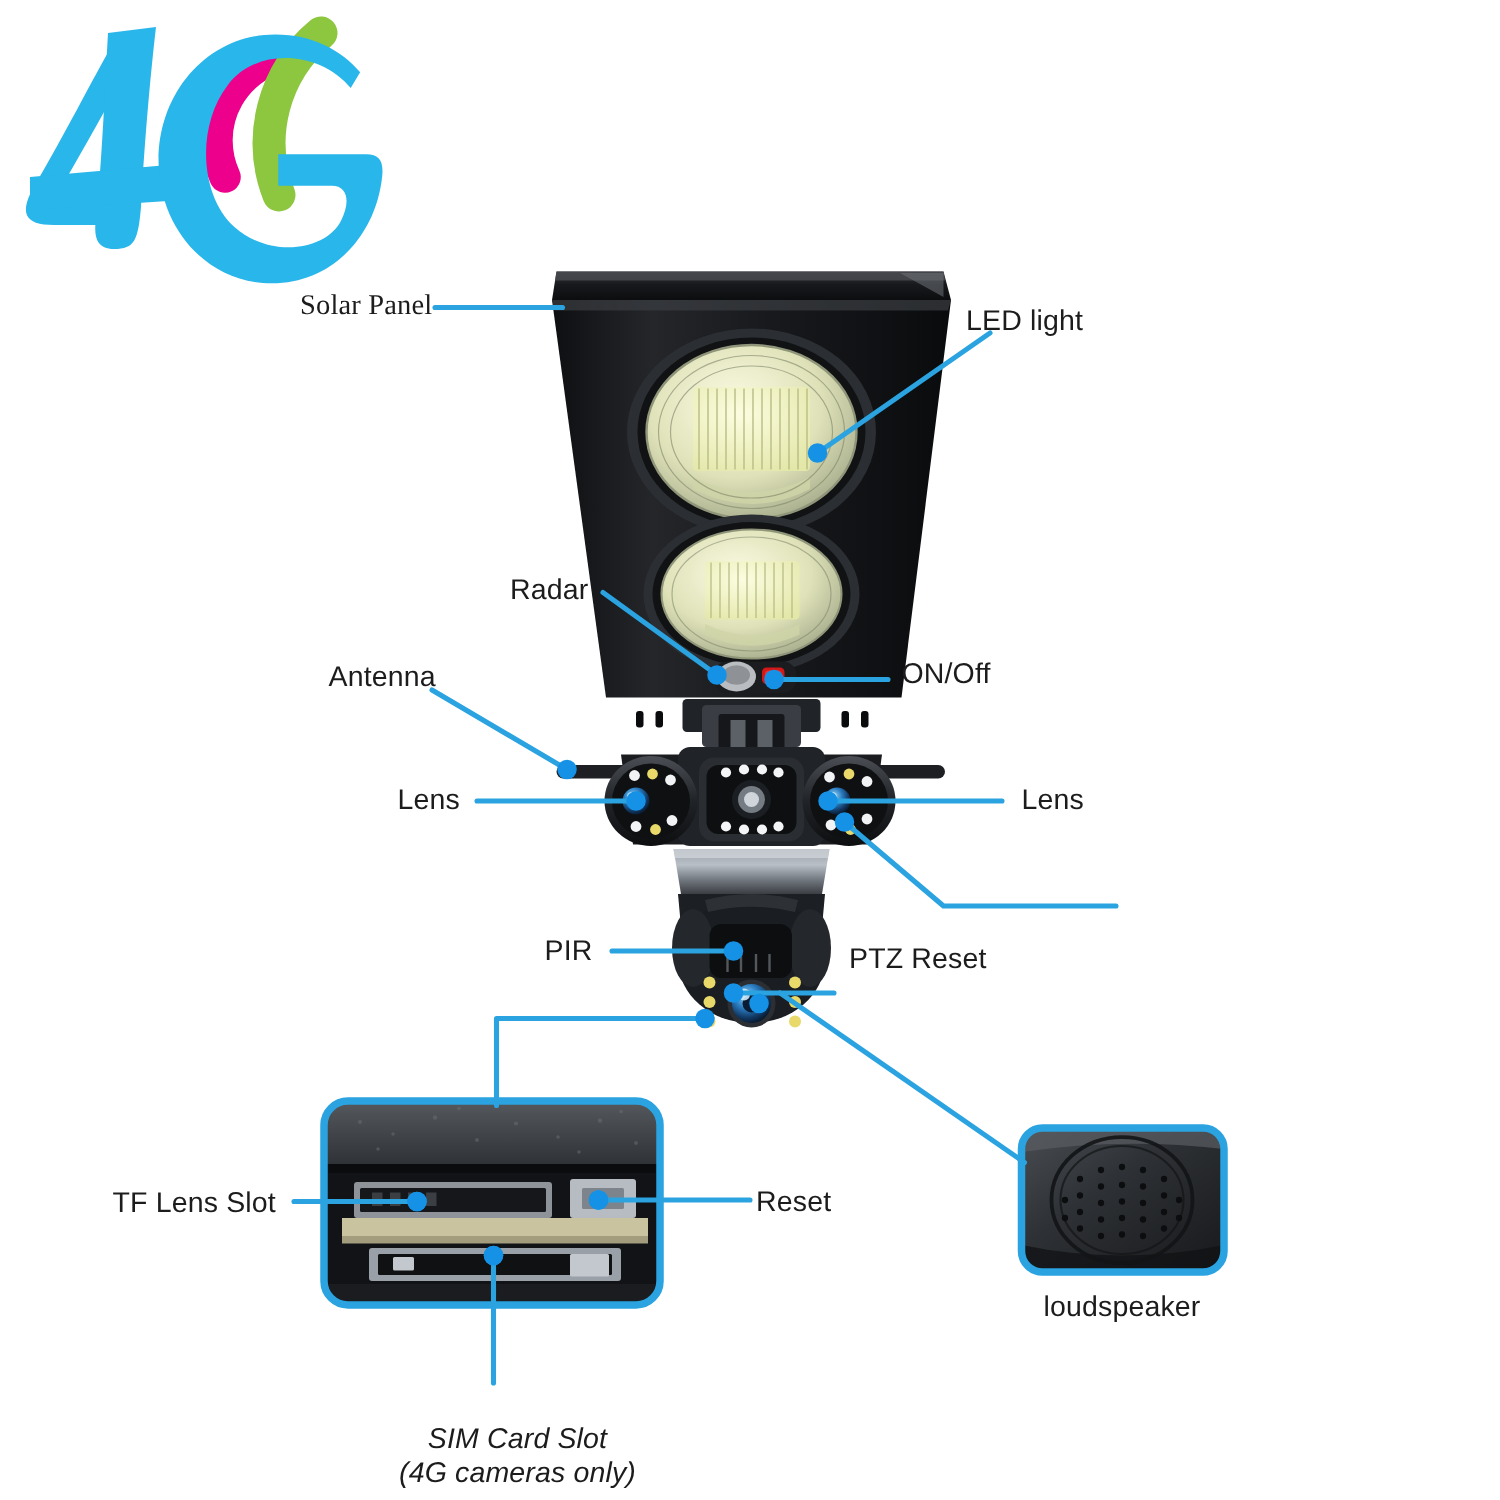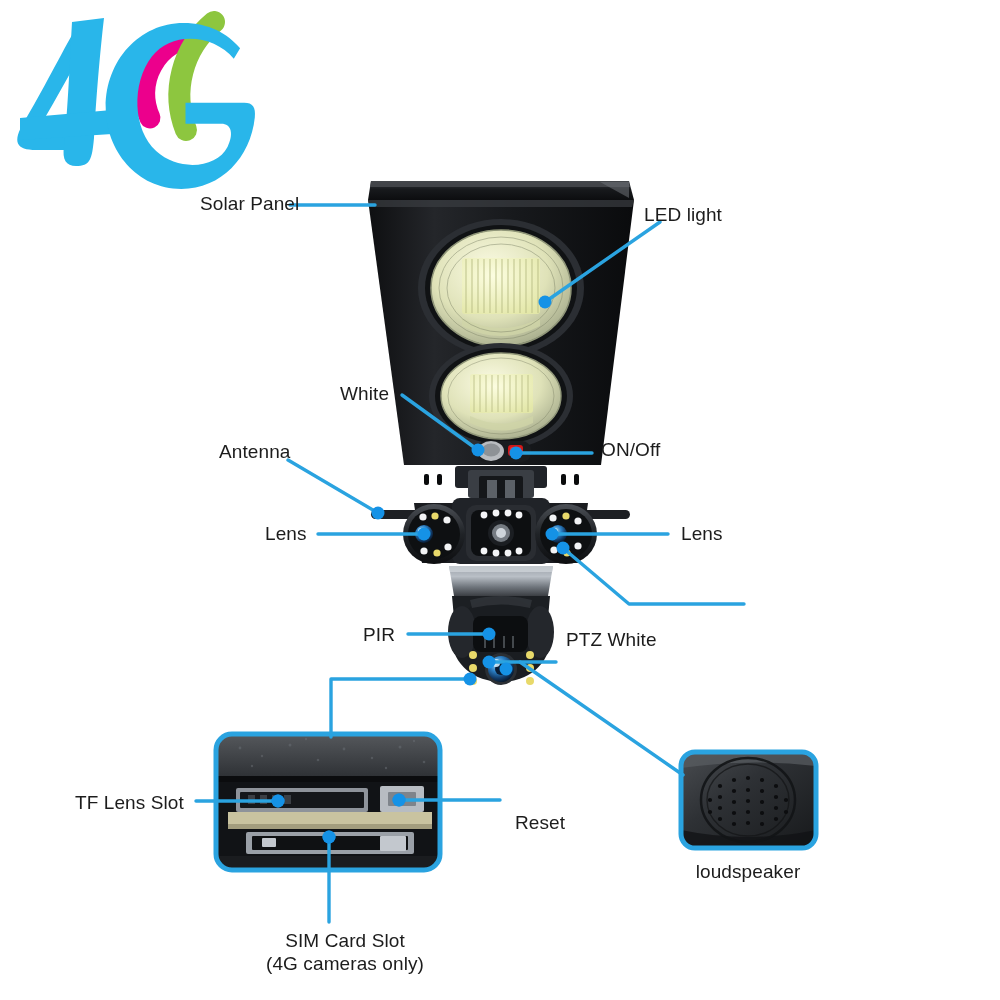--- a/index.html
+++ b/index.html
@@ -412,41 +412,41 @@
         <circle cx="399" cy="800" r="6.5" fill="#1592e6"></circle>
         <circle cx="329" cy="837" r="6.5" fill="#1592e6"></circle>
         <circle cx="470" cy="679" r="6.5" fill="#1592e6"></circle>
         <circle cx="506" cy="669" r="6.5" fill="#1592e6"></circle>
         <circle cx="278" cy="801" r="6.5" fill="#1592e6"></circle>
         <circle cx="399" cy="800" r="6.5" fill="#1592e6"></circle>
         <circle cx="329" cy="837" r="6.5" fill="#1592e6"></circle>
       </g>
   </svg>
 
-  <div class="callout-label" style="left:200px; top:192px;">Solar Panel</div>
+  <div class="callout-label" style="left:200px; top:192px;font-family:Liberation Serif, serif;">Solar Panel</div>
 
   <div class="callout-label" style="left:644px; top:203px;">LED light</div>
 
-  <div class="callout-label" style="left:340px; top:382px;">White</div>
+  <div class="callout-label" style="left:340px; top:382px;">Radar</div>
 
   <div class="callout-label" style="left:601px; top:438px;">ON/Off</div>
 
   <div class="callout-label" style="left:219px; top:440px;text-align:right;">Antenna</div>
 
   <div class="callout-label" style="left:265px; top:522px;">Lens</div>
 
   <div class="callout-label" style="left:681px; top:522px;">Lens</div>
 
 
   <div class="callout-label" style="left:363px; top:623px;">PIR</div>
 
-  <div class="callout-label" style="left:566px; top:628px;">PTZ White</div>
+  <div class="callout-label" style="left:566px; top:628px;">PTZ Reset</div>
 
   <div class="callout-label" style="left:75px; top:791px;">TF Lens Slot</div>
 
-  <div class="callout-label" style="left:515px; top:790px;margin-top:21px;">Reset</div>
-
-  <div class="callout-label ctr" style="left:225px; top:929px; width:240px;">SIM Card Slot
+  <div class="callout-label" style="left:504px; top:790px;">Reset</div>
+
+  <div class="callout-label ctr" style="left:225px; top:948px; width:240px;font-style:italic;">SIM Card Slot
 (4G cameras only)</div>
 
   <div class="callout-label ctr" style="left:668px; top:860px; width:160px;">loudspeaker</div>
 
 </div>
 
 </body></html>

